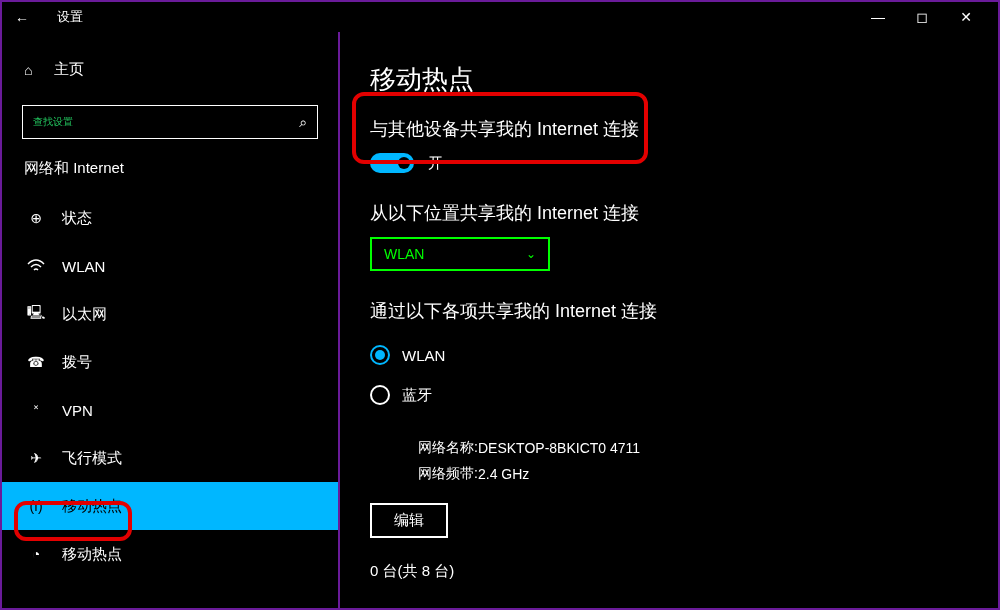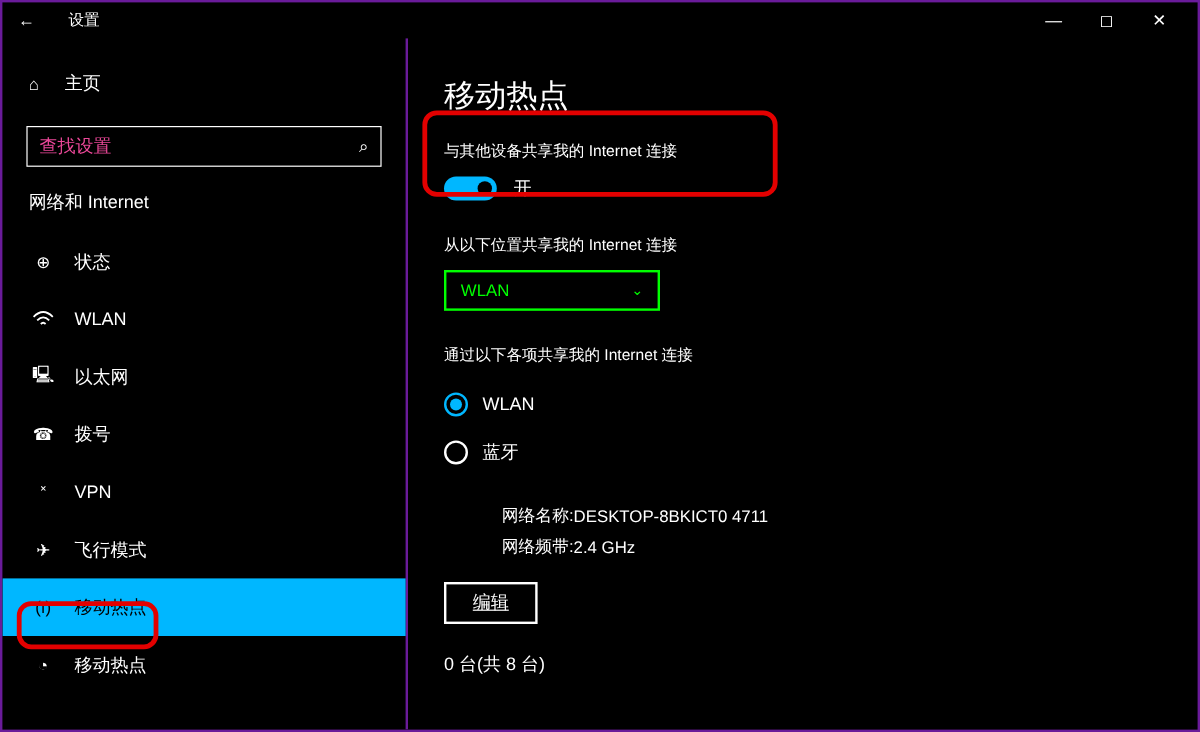--- a/index.html
+++ b/index.html
@@ -66,21 +66,21 @@
   .home-link .label { margin-left: 6px; font-size: 15px; }
   .search-box {
     margin: 0 20px 20px 20px;
     border: 1px solid #fff;
     height: 34px;
     display: flex;
     align-items: center;
     padding: 0 10px;
     justify-content: space-between;
   }
-  .search-box .placeholder { color: #ec4899; font-size: 15px; }
+  .search-box .placeholder { color: #22c55e; font-size: 10px; }
   .search-box .icon { font-size: 14px; }
   .category-title {
     padding: 0 22px 16px 22px;
     font-weight: normal;
     font-size: 15px;
   }
   .nav-list { list-style: none; }
   .nav-item {
     display: flex;
     align-items: center;
@@ -121,21 +121,21 @@
     flex: 1;
     padding: 30px 30px 10px 30px;
     overflow: hidden;
   }
   .page-title {
     font-size: 26px;
     font-weight: 400;
     margin-bottom: 20px;
   }
   .section-label {
-    font-size: 13px;
+    font-size: 18px;
     margin-bottom: 12px;
   }
   .toggle-row {
     display: flex;
     align-items: center;
     margin-bottom: 28px;
   }
   .toggle {
     width: 44px;
     height: 20px;
@@ -203,21 +203,20 @@
     font-size: 14px;
   }
   .info-row .key { width: 108px; text-align: right; }
   .edit-button {
     border: 2px solid #fff;
     display: inline-block;
     padding: 6px 22px;
     margin-top: 6px;
     cursor: pointer;
     font-size: 15px;
-    text-decoration: underline;
   }
   .connected-row {
     margin-top: 24px;
     display: flex;
     font-size: 15px;
   }
   .connected-row .key { width: 130px; }
 </style>
 </head>
 <body>

